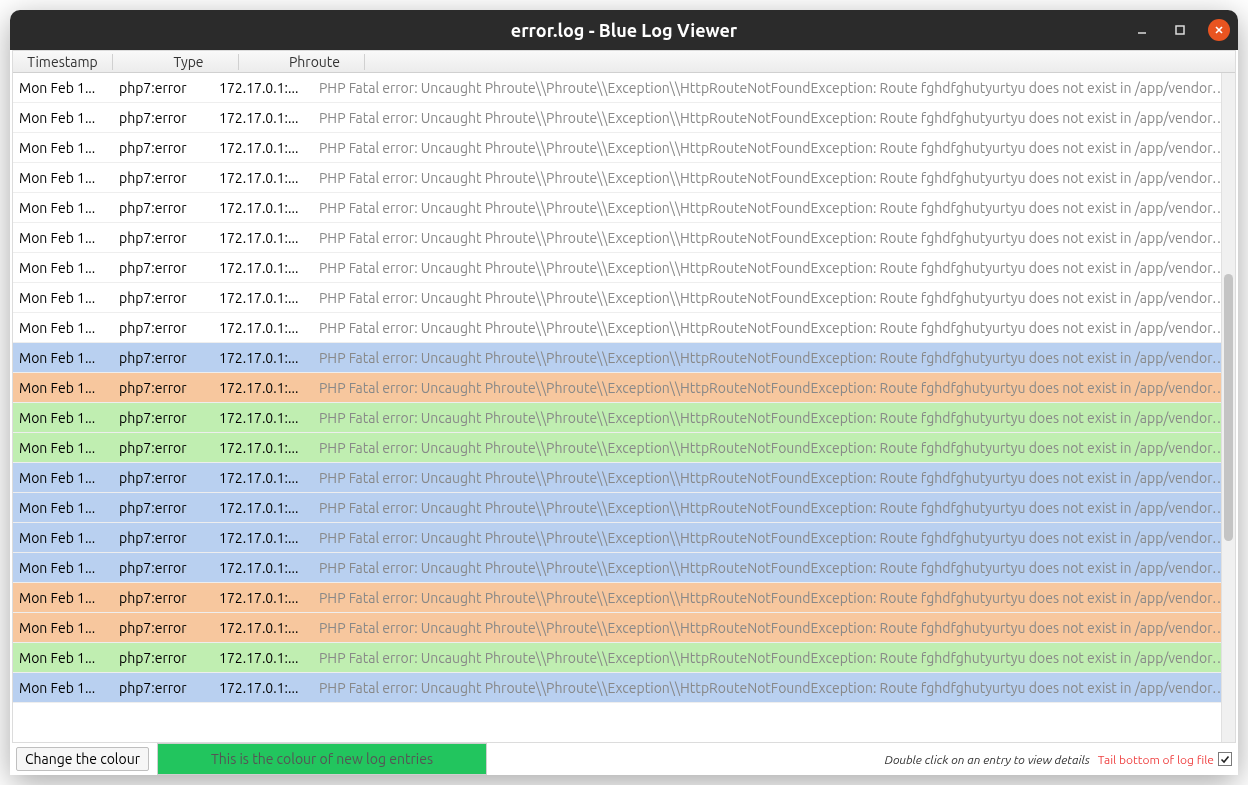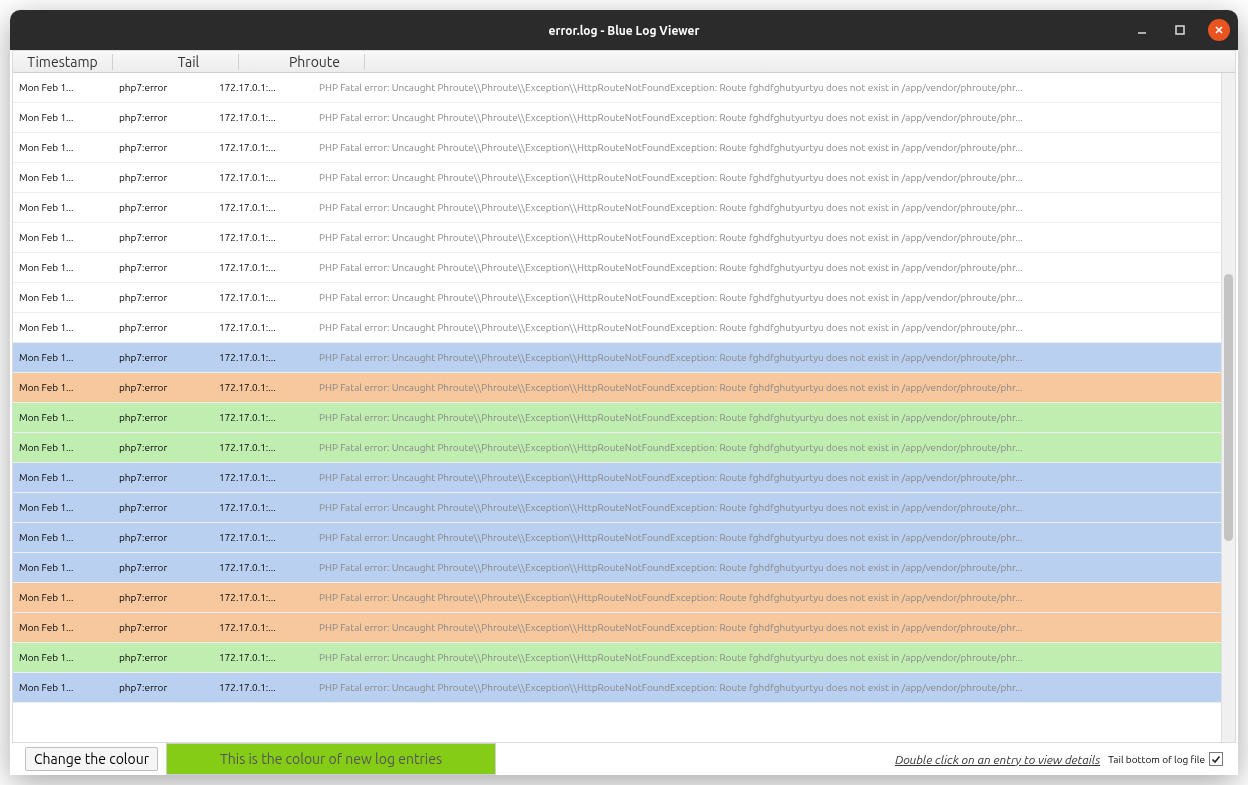--- a/index.html
+++ b/index.html
@@ -19,21 +19,21 @@
     color: #fff;
     display: flex;
     align-items: center;
     border-top-left-radius: 10px;
     border-top-right-radius: 10px;
     position: relative;
   }
   .titlebar-title {
     flex: 1 1 auto;
     text-align: center;
-    font-size: 12px;
+    font-size: 18px;
     font-weight: 600;
   }
   .titlebar-buttons {
     position: absolute;
     right: 8px;
     top: 0; bottom: 0;
     display: flex;
     align-items: center;
     gap: 18px;
   }
@@ -75,21 +75,21 @@
     color:#333;
     height:22px;
     align-items:center;
     user-select:none;
     gap:26px;
   }
   .hdr .cell { border-right:1px solid #d0d0d0; text-align:center; }
   .rows {
     flex:1 1 auto;
     overflow:hidden;
-    font-size:10px;
+    font-size:14px;
   }
   .row {
     display:flex;
     height:30px;
     align-items:center;
     border-bottom:1px solid #eee;
   }
   .cell {
     padding:0 6px;
     overflow:hidden;
@@ -117,51 +117,50 @@
     top:30%;
     height:40%;
     background:#c4c4c4;
     border-radius:6px;
   }
   .bottom-bar {
     height:32px;
     display:flex;
     align-items:center;
     gap:8px;
-    padding:2px 15px;
+    padding:2px 6px;
     font-size:14px;
   }
   .btn {
     border:1px solid #bfbfbf;
     background:#f6f6f6;
     padding:2px 8px;
     height:24px;
     display:flex;align-items:center;justify-content:center;
     font-family:inherit;
     font-size:14px;
     border-radius:2px;
   }
   .colour-sample {
     flex:0 0 330px;
     height:32px;
-    background:#84cc16;
+    background:#22c55e;
     border:1px solid #cfcfcf;
     color:#555;
     display:flex;align-items:center;justify-content:center;
     font-size:14px;
   }
   .hint {
     flex:1 1 auto;
     text-align:right;
     font-style:italic;
     font-size:12px;
     color:#333;
-    text-decoration:underline;
-  }
-  .tail-label { font-size:10px; color:#000000; display:flex;align-items:center;gap:4px;}
+  }
+  .tail-label { font-size:12px; color:#ef4444; display:flex;align-items:center;gap:4px;}
   .tail-check {
     width:14px;height:14px;
     border:1px solid #7a7a7a;
     background:#fff;
     display:flex;align-items:center;justify-content:center;
     font-size:11px;
   }
 </style>
 </head>
 <body>
@@ -188,21 +187,21 @@
           </svg>
       </div>
     </div>
   </div>
 
   <div class="content">
     <div class="table-wrap">
       <div class="table-scroll">
         <div class="hdr">
           <div class="cell c-ts">Timestamp</div>
-          <div class="cell c-type">Tail</div>
+          <div class="cell c-type">Type</div>
           <div class="cell c-client">Phroute</div>
         </div>
         <div class="rows" id="rows">
             <div class="row bg-white">
               <div class="cell c-ts">Mon Feb 1...</div>
               <div class="cell c-type">php7:error</div>
               <div class="cell c-client">172.17.0.1:...</div>
               <div class="cell c-msg">PHP Fatal error:  Uncaught Phroute\\Phroute\\Exception\\HttpRouteNotFoundException: Route fghdfghutyurtyu does not exist in /app/vendor/phroute/phr...</div>
             </div>
             <div class="row bg-white">

